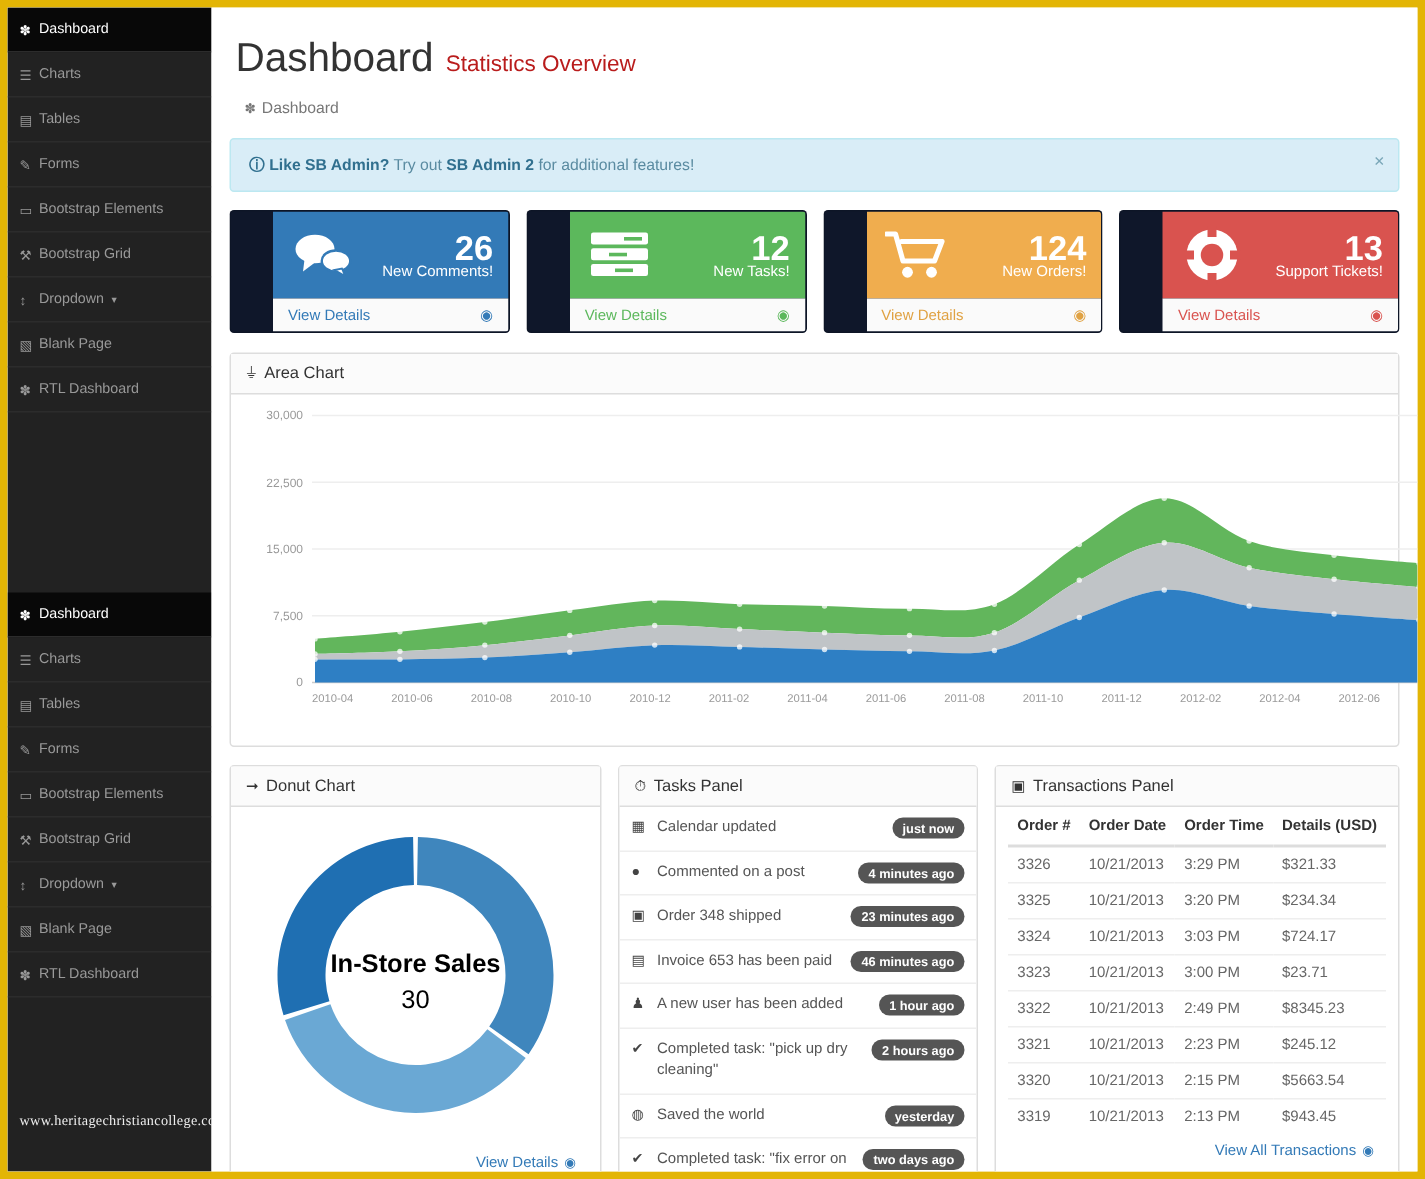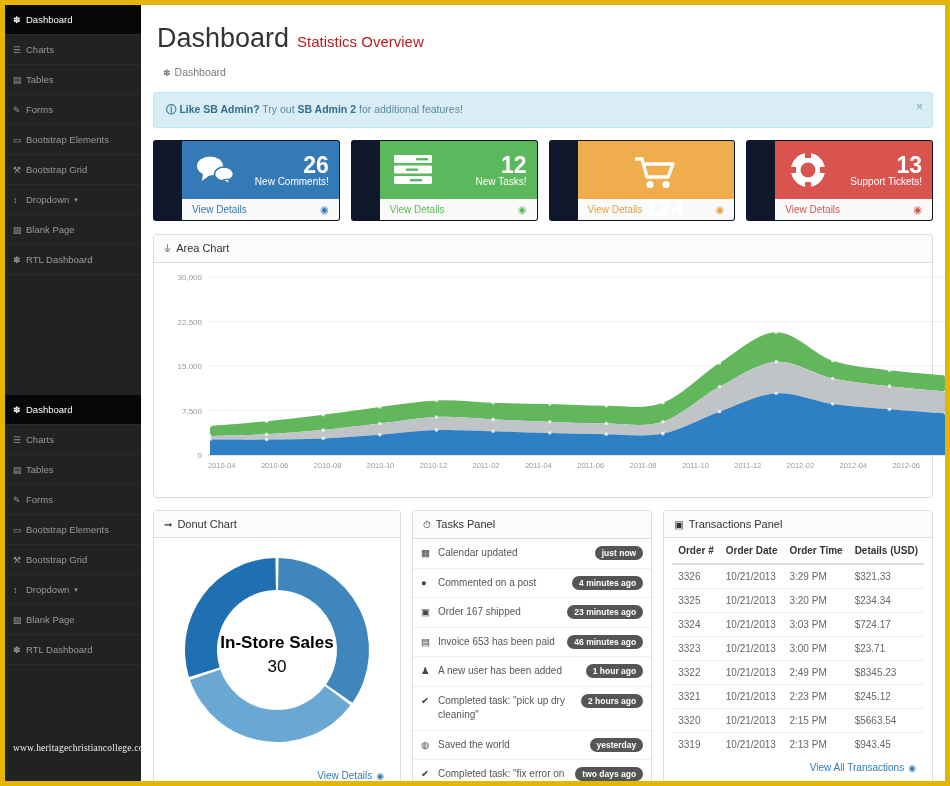--- a/index.html
+++ b/index.html
@@ -105,21 +105,21 @@
   .card-foot {
     display: flex; align-items: center; justify-content: space-between;
     padding: 5px 10px; font-size: 10px; background: #fafafa;
     cursor: pointer;
   }
   .card-foot .cfi { font-size: 10px; }
   .c-blue   .card-body { background: #337ab7; }
   .c-blue   .card-foot { color: #337ab7; }
   .c-green  .card-body { background: #5cb85c; }
   .c-green  .card-foot { color: #5cb85c; }
-  .c-yellow .card-body { background: #f0ad4e; flex-direction: column; }
+  .c-yellow .card-body { background: #f0ad4e; }
   .c-yellow .card-foot { color: #e0a243; }
   .c-red    .card-body { background: #d9534f; gap: 12px; }
   .c-red    .card-foot { color: #d9534f; }
   
   .panel {
     border: 1px solid #dddddd; border-radius: 3px;
     background: #fff; margin-bottom: 12px;
   }
   .panel-head {
     padding: 7px 10px; font-size: 11px; color: #333;
@@ -497,21 +497,21 @@
             <div class="task">
               <span class="tleft">
                 <span class="tic">●</span>
                 <span>Commented on a post</span>
               </span>
               <span class="badge">4 minutes ago</span>
             </div>
             <div class="task">
               <span class="tleft">
                 <span class="tic">▣</span>
-                <span>Order 167 shipped</span>
+                <span>Order 348 shipped</span>
               </span>
               <span class="badge">23 minutes ago</span>
             </div>
             <div class="task">
               <span class="tleft">
                 <span class="tic">▤</span>
                 <span>Invoice 653 has been paid</span>
               </span>
               <span class="badge">46 minutes ago</span>
             </div>

